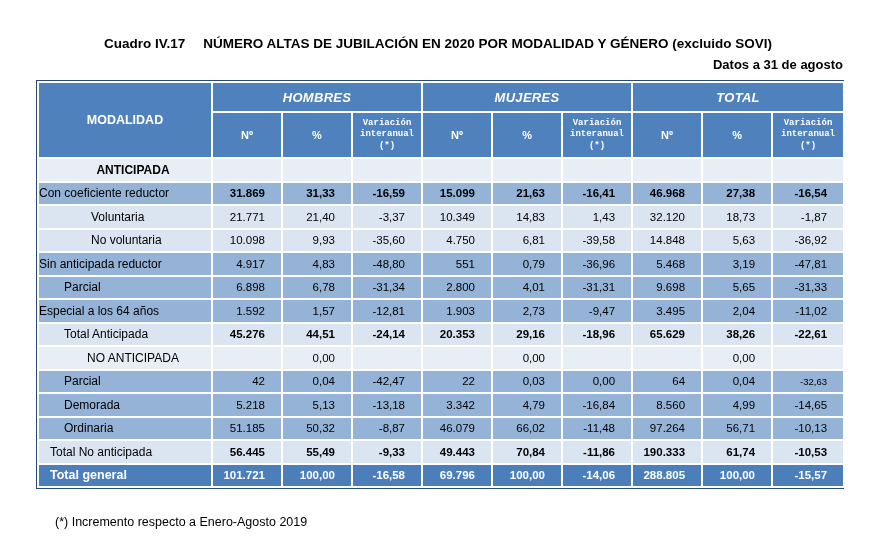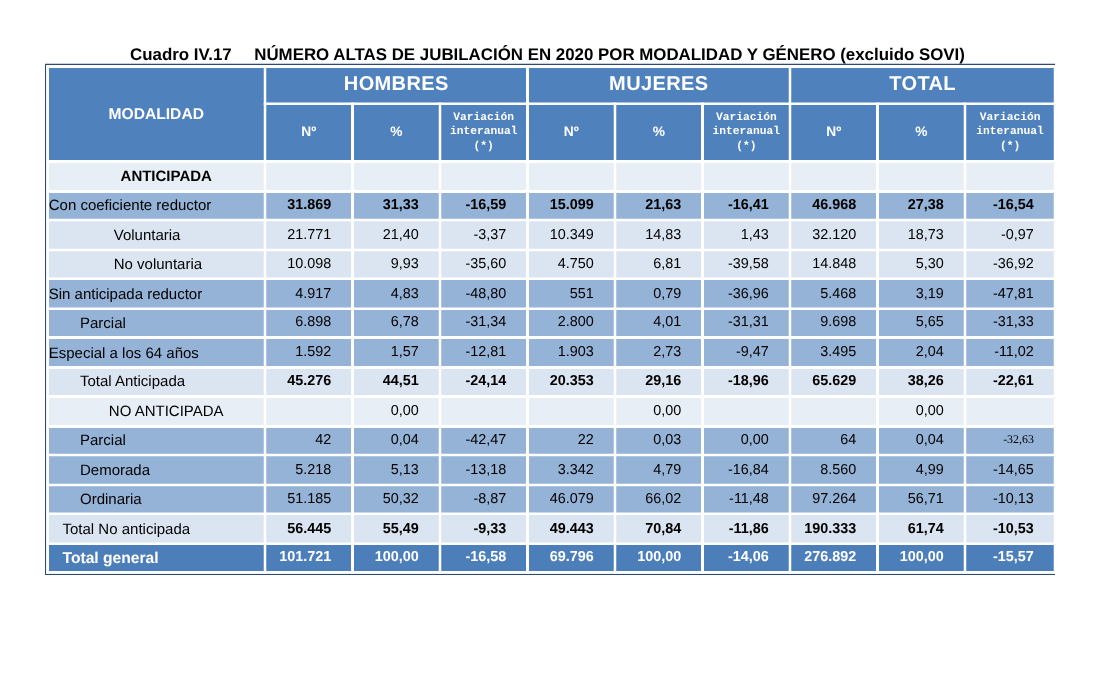--- a/index.html
+++ b/index.html
@@ -33,29 +33,29 @@
   col.c-num{width:70px;}
   col.c-last{width:72px;}
   th,td{
     border:2px solid #ffffff;padding:0;vertical-align:middle;
     overflow:hidden;
   }
   thead th{background:var(--header_blue);color:var(--header_text);font-weight:bold;}
   th.modalidad{font-size:12.5px;text-align:center;}
   tr.grow{height:30px;}
   tr.srow{height:46px;}
-  th.ghead{font-size:16px;letter-spacing:.3px;}
+  th.ghead{font-size:13px;letter-spacing:.3px;font-style:italic;}
   th.shead{font-size:11px;text-align:center;}
   th.varhead{font-size:9px;line-height:1.25;font-family:Liberation Mono, monospace;}
   th.varhead .inner{max-width:56px;margin:0 auto;}
   .gsep{border-left:2px solid var(--border_dark) !important;}
   tbody td{height:23.5px;font-size:11.5px;}
   tbody td.label{font-size:12px;text-align:left;}
   tbody td.num{text-align:right;padding-right:16px;}
-  tbody td.num.small{font-size:9.5px;font-family:Liberation Serif, serif;}
+  tbody td.num.small{font-size:9.5px;}
   tbody tr:first-child td{border-top:2px solid var(--border_dark);}
   tr.row-section td{background:var(--section_row);}
   tr.row-light td{background:var(--light_row);}
   tr.row-mid td{background:var(--mid_row);}
   tr.row-grand td{
     background:var(--grand_row);color:var(--header_text);font-weight:bold;
     border-top:2px solid var(--border_dark);
   }
   tr.row-grand td.label{font-size:12.5px;}
   tr.numbold td.num{font-weight:bold;}
@@ -71,20 +71,21 @@
 </style>
 </head>
 <body>
 
 <div class="page">
 
   <div class="title-line">
     <span>Cuadro IV.17</span><span class="gap"></span><span>NÚMERO ALTAS DE JUBILACIÓN EN 2020 POR MODALIDAD Y GÉNERO (excluido SOVI)</span>
   </div>
 
+  <div class="subtitle-line">Datos a 31 de agosto</div>
 
   <div class="table-wrap">
     <table>
       <colgroup>
         <col class="c-label">
         <col class="c-num">
           <col class="c-num">
           <col class="c-num">
         <col class="c-num">
           <col class="c-num">
@@ -146,32 +147,32 @@
           <tr class="row-light">
             <td class="label ind3">Voluntaria</td>
             <td class="num">21.771</td>
             <td class="num">21,40</td>
             <td class="num">-3,37</td>
             <td class="num gsep">10.349</td>
             <td class="num">14,83</td>
             <td class="num">1,43</td>
             <td class="num gsep">32.120</td>
             <td class="num">18,73</td>
-            <td class="num">-0,97</td>
+            <td class="num">-1,87</td>
           </tr>
           <tr class="row-light">
             <td class="label ind3">No voluntaria</td>
             <td class="num">10.098</td>
             <td class="num">9,93</td>
             <td class="num">-35,60</td>
             <td class="num gsep">4.750</td>
             <td class="num">6,81</td>
             <td class="num">-39,58</td>
             <td class="num gsep">14.848</td>
-            <td class="num">5,30</td>
+            <td class="num">5,63</td>
             <td class="num">-36,92</td>
           </tr>
           <tr class="row-mid">
             <td class="label ind2">Sin anticipada reductor</td>
             <td class="num">4.917</td>
             <td class="num">4,83</td>
             <td class="num">-48,80</td>
             <td class="num gsep">551</td>
             <td class="num">0,79</td>
             <td class="num">-36,96</td>
@@ -276,22 +277,23 @@
             <td class="num">-10,53</td>
           </tr>
           <tr class="row-grand numbold">
             <td class="label ind0 lb">Total general</td>
             <td class="num">101.721</td>
             <td class="num">100,00</td>
             <td class="num">-16,58</td>
             <td class="num gsep">69.796</td>
             <td class="num">100,00</td>
             <td class="num">-14,06</td>
-            <td class="num gsep">276.892</td>
+            <td class="num gsep">288.805</td>
             <td class="num">100,00</td>
             <td class="num">-15,57</td>
           </tr>
         </tbody>
     </table>
   </div>
 
+  <div class="footnote">(*) Incremento respecto a Enero-Agosto 2019</div>
 
 </div>
 
 </body></html>

